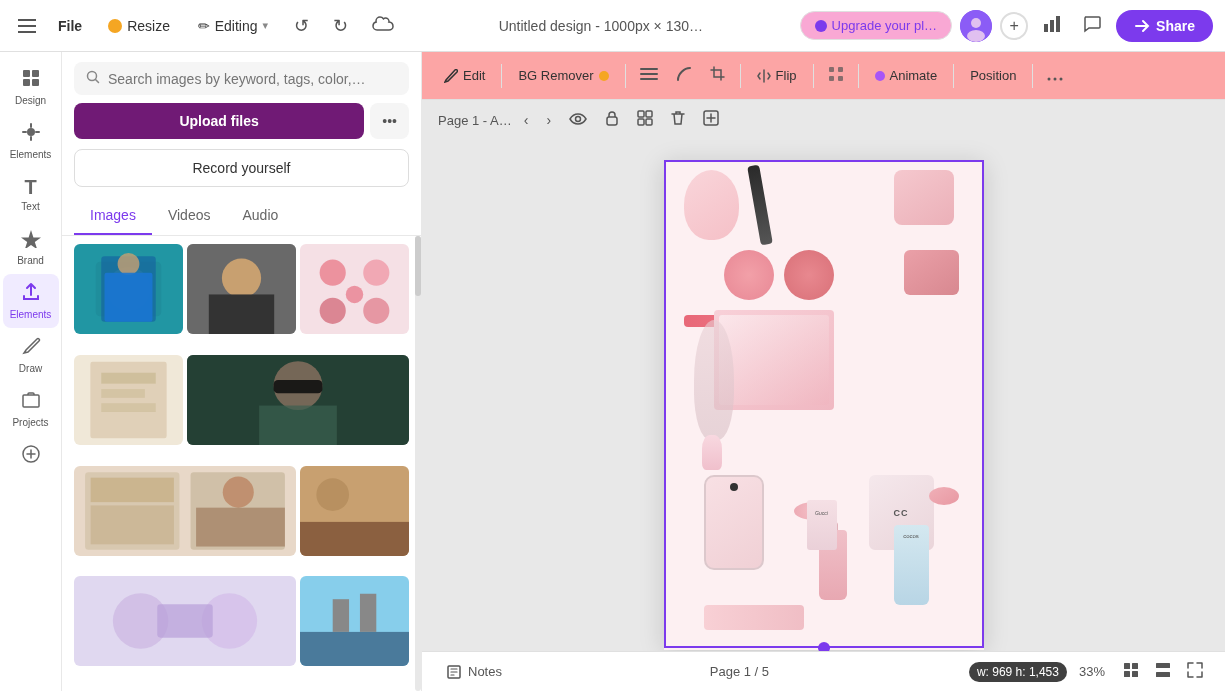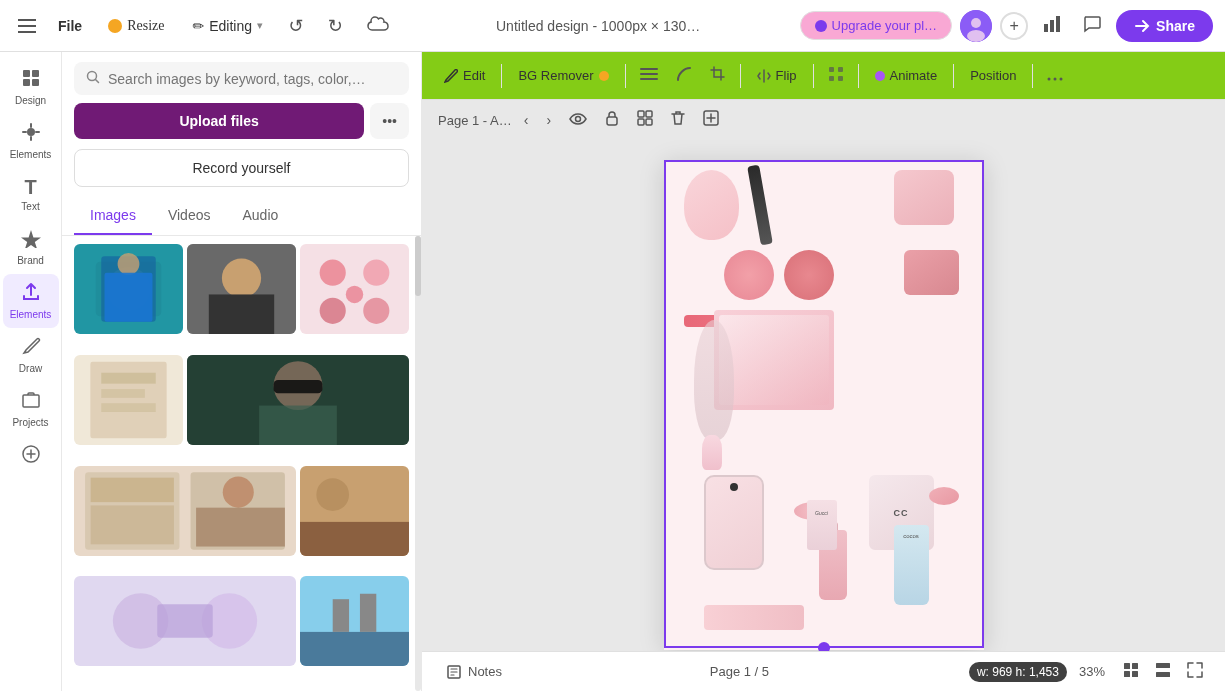--- a/index.html
+++ b/index.html
@@ -3,21 +3,21 @@
   <meta charset="utf-8">
   <style>
     * { box-sizing: border-box; margin: 0; padding: 0; }
     body { font-family: -apple-system, BlinkMacSystemFont, 'Segoe UI', sans-serif; background: #f0f0f0; width: 1225px; height: 691px; overflow: hidden; display: flex; flex-direction: column; }
 
     
     .topbar { height: 52px; background: #fff; display: flex; align-items: center; padding: 0 12px; gap: 8px; border-bottom: 1px solid #e0e0e0; flex-shrink: 0; }
     .topbar-menu-icon { display: flex; flex-direction: column; gap: 4px; cursor: pointer; padding: 6px; }
     .topbar-menu-icon span { width: 18px; height: 2px; background: #555; display: block; }
     .topbar-file-btn { font-size: 14px; font-weight: 600; color: #333; padding: 6px 8px; cursor: pointer; border-radius: 6px; }
-    .topbar-resize-btn { display: flex; align-items: center; gap: 5px; font-size: 14px; font-weight: 500; color: #333; padding: 6px 10px; border-radius: 6px; cursor: pointer; font-family: Liberation Serif, serif; }
+    .topbar-resize-btn { display: flex; align-items: center; gap: 5px; font-size: 14px; font-weight: 500; color: #333; padding: 6px 10px; border-radius: 6px; cursor: pointer; }
     .resize-dot { width: 14px; height: 14px; background: #f5a623; border-radius: 50%; display: inline-block; }
     .topbar-editing-btn { display: flex; align-items: center; gap: 5px; font-size: 14px; font-weight: 500; color: #333; padding: 6px 10px; border-radius: 6px; cursor: pointer; }
     .pencil-icon { font-size: 14px; }
     .topbar-undo, .topbar-redo { font-size: 18px; color: #555; padding: 6px 8px; cursor: pointer; border-radius: 6px; }
     .topbar-cloud { font-size: 16px; color: #555; padding: 6px 8px; cursor: pointer; }
     .topbar-title { flex: 1; text-align: center; font-size: 14px; color: #555; }
     .topbar-upgrade-btn { display: flex; align-items: center; gap: 5px; background: #f9a8d4; border: 1px solid #e0e0e0; border-radius: 20px; padding: 6px 14px; font-size: 13px; font-weight: 500; color: #7c3aed; cursor: pointer; }
     .upgrade-dot { width: 12px; height: 12px; background: #7c3aed; border-radius: 50%; display: inline-block; }
     .topbar-avatar { width: 32px; height: 32px; border-radius: 50%; background: #8b5cf6; overflow: hidden; cursor: pointer; display: flex; align-items: center; justify-content: center; color: white; font-size: 12px; font-weight: 600; }
     .topbar-plus-btn { width: 28px; height: 28px; border-radius: 50%; border: 2px solid #ddd; display: flex; align-items: center; justify-content: center; font-size: 16px; cursor: pointer; color: #555; }
@@ -48,21 +48,21 @@
     .record-btn { margin: 0 12px 10px; background: #fff; border: 1px solid #ddd; border-radius: 8px; padding: 10px; font-size: 14px; color: #333; cursor: pointer; width: calc(100% - 24px); text-align: center; }
     .tabs-row { display: flex; border-bottom: 1px solid #e8e8e8; padding: 0 12px; }
     .tab-item { padding: 10px 16px; font-size: 14px; font-weight: 500; color: #666; cursor: pointer; border-bottom: 2px solid transparent; }
     .tab-item.active { color: #7c3aed; border-bottom-color: #7c3aed; }
     .images-grid { flex: 1; overflow-y: auto; padding: 8px 12px; display: grid; grid-template-columns: 1fr 1fr 1fr; gap: 4px; }
     .image-thumb { border-radius: 6px; overflow: hidden; cursor: pointer; position: relative; }
     .image-thumb.wide { grid-column: span 2; }
 
     
     .canvas-area { flex: 1; display: flex; flex-direction: column; background: #e8e8e8; overflow: hidden; }
-    .toolbar { height: 48px; background: #84cc16; border-bottom: 1px solid #e0e0e0; display: flex; align-items: center; padding: 0 12px; gap: 2px; flex-shrink: 0; }
+    .toolbar { height: 48px; background: #fca5a5; border-bottom: 1px solid #e0e0e0; display: flex; align-items: center; padding: 0 12px; gap: 2px; flex-shrink: 0; }
     .toolbar-btn { display: flex; align-items: center; gap: 5px; padding: 6px 10px; border-radius: 6px; font-size: 13px; font-weight: 500; color: #333; cursor: pointer; }
     .toolbar-divider { width: 1px; height: 24px; background: #e0e0e0; margin: 0 4px; }
     .toolbar-icon-btn { padding: 6px 8px; border-radius: 6px; font-size: 16px; color: #555; cursor: pointer; }
     .bg-remover-dot { width: 10px; height: 10px; background: #f5a623; border-radius: 50%; display: inline-block; }
     .animate-dot { width: 10px; height: 10px; background: #a855f7; border-radius: 50%; display: inline-block; }
 
     
     .page-toolbar { height: 40px; background: transparent; display: flex; align-items: center; padding: 0 16px; gap: 6px; flex-shrink: 0; }
     .page-label { font-size: 13px; color: #555; }
     .page-nav-btn { font-size: 14px; color: #555; cursor: pointer; padding: 4px 6px; border-radius: 4px; }

